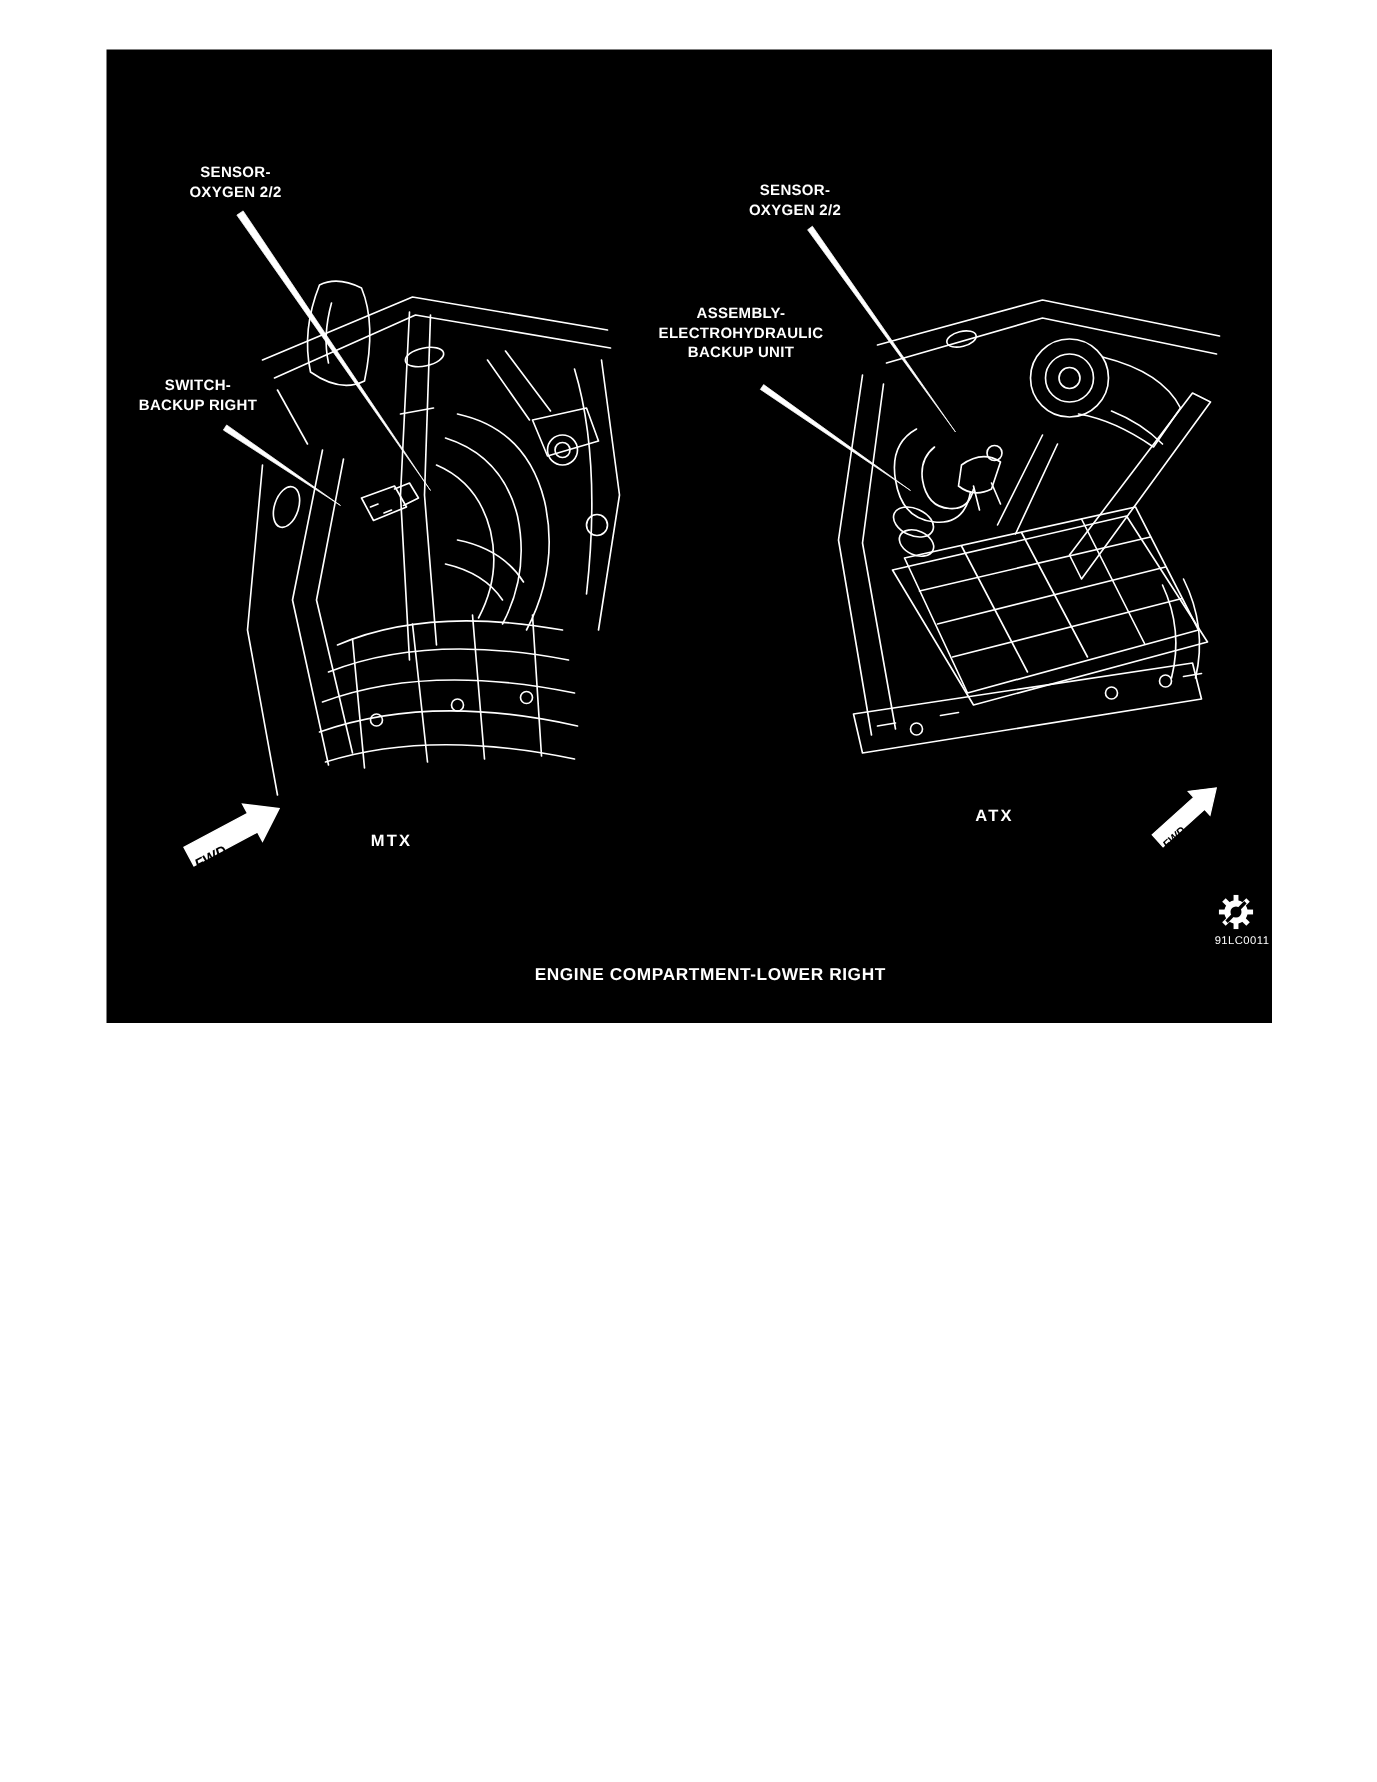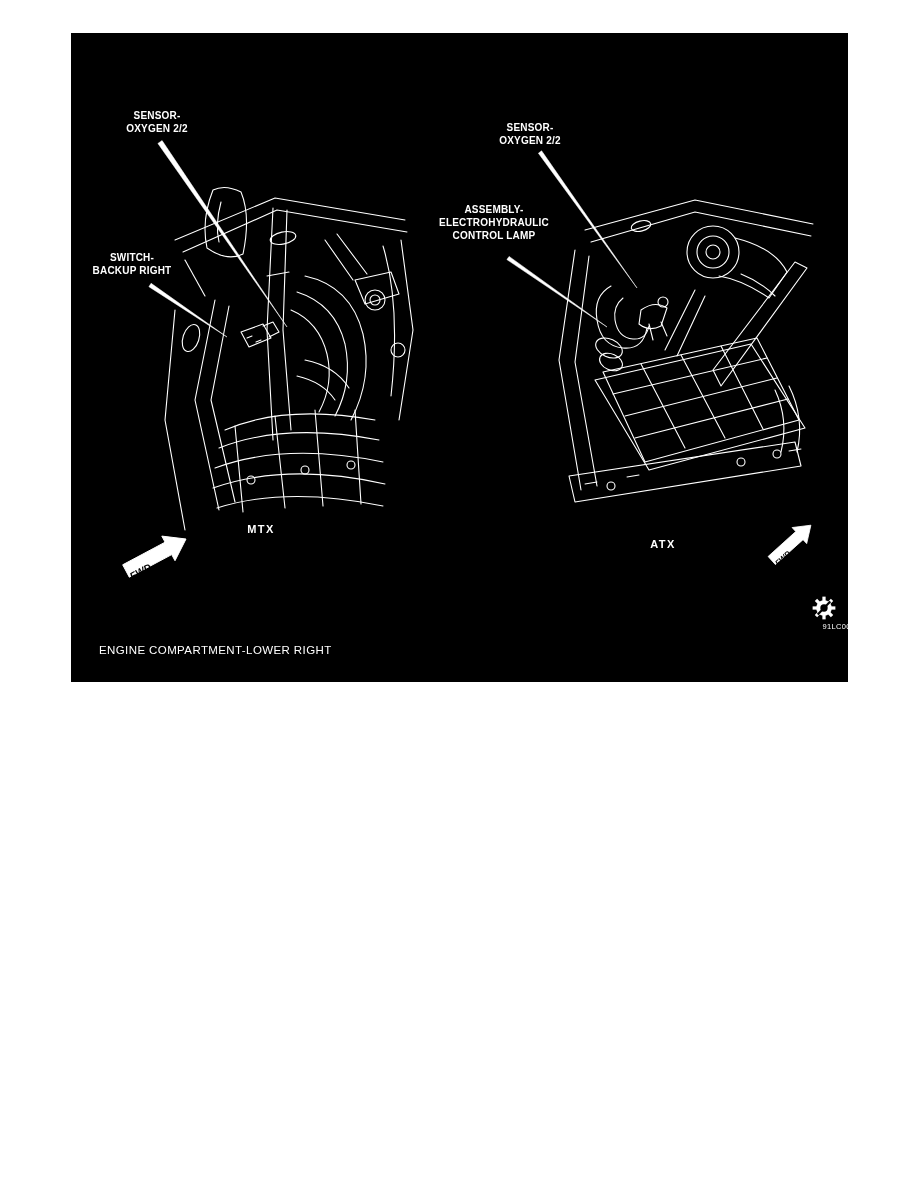--- a/index.html
+++ b/index.html
@@ -5,23 +5,23 @@
   html,body{margin:0;padding:0;background:#ffffff;}
   body{width:918px;height:1188px;font-family:"Liberation Sans",sans-serif;}
   .canvas{position:relative;width:918px;height:1188px;background:#ffffff;overflow:hidden;}
   .figure{position:absolute;left:71px;top:33px;width:777px;height:649px;background:#000000;}
   .abs{position:absolute;}
   .label{position:absolute;color:#ffffff;font-size:10px;font-weight:bold;line-height:13px;
          text-align:center;letter-spacing:.2px;white-space:nowrap;}
   .label div{white-space:nowrap;}
   .viewname{position:absolute;color:#ffffff;font-size:11px;font-weight:bold;
             text-align:center;letter-spacing:1.5px;}
-  .caption{position:absolute;left:0;top:611px;width:100%;text-align:left;color:#ffffff;
-           font-size:11.5px;font-weight:normal;letter-spacing:.4px;text-indent:28px;}
-  .code{position:absolute;left:726px;top:589px;width:62px;text-align:right;color:#ffffff;
+  .caption{position:absolute;left:0;top:611px;width:100%;text-align:center;color:#ffffff;
+           font-size:11.5px;font-weight:bold;letter-spacing:.4px;text-indent:28px;}
+  .code{position:absolute;left:726px;top:589px;width:62px;text-align:center;color:#ffffff;
         font-size:7.5px;letter-spacing:.3px;}
   svg{display:block;}
 </style>
 </head>
 <body>
 
 <div class="canvas">
   <div class="figure">
 
     <svg class="abs" style="left:84px;top:147px" width="270" height="355" viewBox="0 0 270 355">
@@ -130,24 +130,24 @@
     </div>
 
     <div class="label" style="left:399px;top:88px;width:120px">
       <div>SENSOR-</div>
       <div>OXYGEN 2/2</div>
     </div>
 
     <div class="label" style="left:348px;top:170px;width:150px">
       <div>ASSEMBLY-</div>
       <div>ELECTROHYDRAULIC</div>
-      <div>CONTROL LAMP</div>
+      <div>BACKUP UNIT</div>
     </div>
 
-    <div class="viewname" style="left:130px;top:490px;width:120px">MTX</div>
+    <div class="viewname" style="left:130px;top:522px;width:120px">MTX</div>
     <div class="viewname" style="left:532px;top:505px;width:120px">ATX</div>
 
     <svg class="abs" style="left:43px;top:497px" width="80" height="52" viewBox="0 0 80 50">
       <polygon points="15.3,46.2 57.7,23.6 61.0,29.7 72,8 47.8,5.1 51.1,11.2 8.7,33.8" fill="#ffffff" stroke="#ffffff" stroke-width="1"></polygon>
       <text x="14" y="43" transform="rotate(-28 28 38)" font-size="10" font-style="italic" font-weight="bold" fill="#000000" font-family="Liberation Sans, sans-serif">FWD</text>
     </svg>
 
     <svg class="abs" style="left:688px;top:483px" width="62" height="56" viewBox="0 0 80 50">
       <g transform="rotate(-14 40 25)">
         <polygon points="15.3,46.2 57.7,23.6 61.0,29.7 72,8 47.8,5.1 51.1,11.2 8.7,33.8" fill="#ffffff" stroke="#ffffff" stroke-width="1"></polygon>

